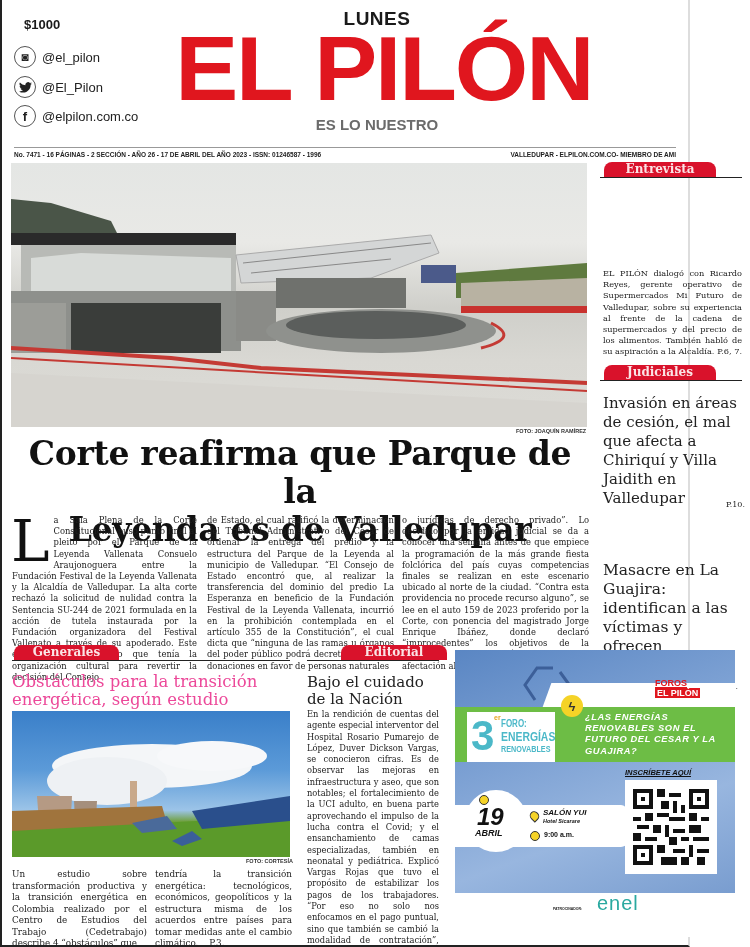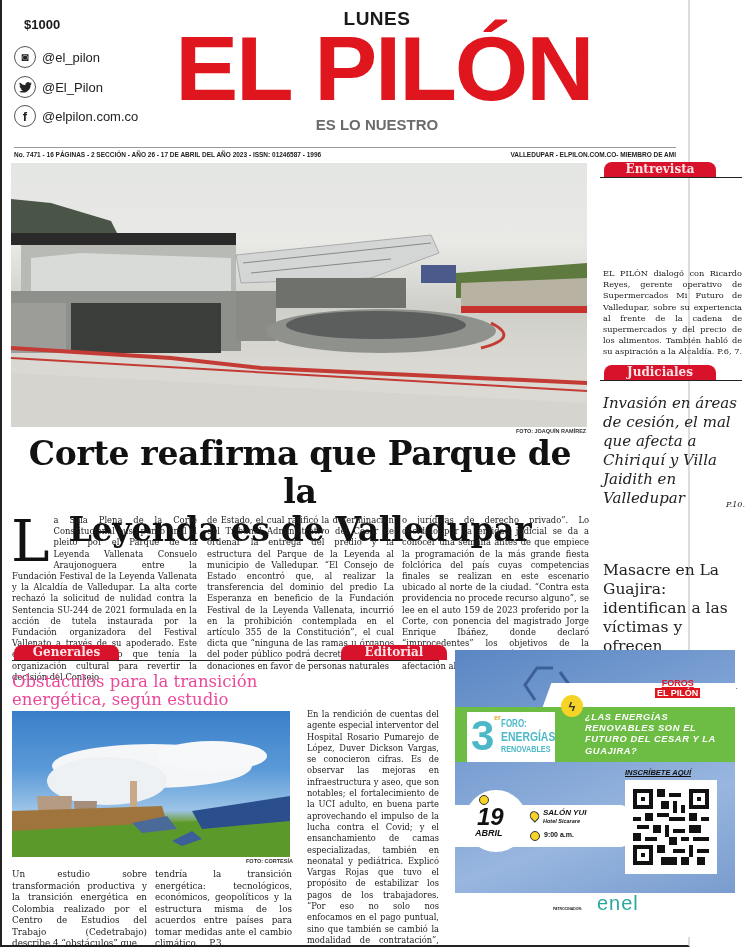--- a/index.html
+++ b/index.html
@@ -140,21 +140,21 @@
     <div class="pill" style="left:4px; width:112px;">Entrevista</div>
   </div>
   <div class="side-body" style="left:601px; top:268px; width:139px;">
     <span>EL PILÓN dialogó con Ricardo Reyes, gerente operativo de Supermercados Mi Futuro de Valledupar, sobre su experiencia al frente de la cadena de supermercados y del precio de los alimentos. También habló de su aspiración a la Alcaldía.</span>
     <span style="float:right">P.6, 7.</span>
   </div>
 
   <div class="pill-row" style="left:598px; top:365px; width:142px;">
     <div class="pill" style="left:4px; width:112px;">Judiciales</div>
   </div>
-  <div class="side-head" style="left:601px; top:394px; width:142px;font-style:italic;">
+  <div class="side-head" style="left:601px; top:394px; width:142px;">
     <span>Invasión en áreas de cesión, el mal que afecta a Chiriquí y Villa Jaidith en Valledupar</span>
     <span style="float:right; font-size:8px; margin-top:6px">P.10.</span>
   </div>
   <div class="side-head" style="left:601px; top:561px; width:142px; font-size:15.5px;">
     <span>Masacre en La Guajira: identifican a las víctimas y ofrecen recompensa por responsables</span>
     <span style="font-size:8px; margin-left:8px">P.11.</span>
   </div>
 
   <div class="pill-row" style="left:10px; top:645px; width:278px;">
     <div class="pill" style="left:2px; width:105px;">Generales</div>
@@ -178,31 +178,32 @@
   <div class="credit" style="left:244px; top:858px">FOTO: CORTESÍA</div>
   <div class="col" style="left:10px; top:869px; width:135px; font-size:8.8px; line-height:11.5px;">Un estudio sobre transformación productiva y la transición energética en Colombia realizado por el Centro de Estudios del Trabajo (Cedetrabajo) describe 4 “obstáculos” que</div>
   <div class="col" style="left:153px; top:869px; width:137px; font-size:8.8px; line-height:11.5px;">
     <span>tendría la transición energética: tecnológicos, económicos, geopolíticos y la estructura misma de los acuerdos entre países para tomar medidas ante el cambio climático.</span>
     <span style="margin-left:8px">P.3.</span>
   </div>
 
   <div class="pill-row" style="left:305px; top:645px; width:132px;">
     <div class="pill" style="left:2px; width:106px;margin-left:32px;">Editorial</div>
   </div>
+  <div class="ed-head" style="width:140px">Bajo el cuidado de la Nación</div>
   <div class="col" style="left:305px; top:709px; width:132px; font-size:8.3px; line-height:11.3px;">
     <span>En la rendición de cuentas  del agente especial interventor del Hospital Rosario Pumarejo de López,  Duver Dickson Vargas, se conocieron cifras. Es  de observar las mejoras en infraestructura y aseo, que son notables; el fortalecimiento de la UCI adulto, en buena parte aprovechando el impulso de la lucha contra el Covid; y el ensanchamiento de camas especializadas, también en neonatal y pediátrica. Explicó Vargas Rojas que tuvo el propósito de  estabilizar los pagos de los trabajadores. “Por eso no solo nos enfocamos en el pago puntual, sino que también se cambió la modalidad de contratación”, según registra la nota que publicamos en la edición de hoy.</span>
     
   </div>
 
   <div class="ad">
     <svg style="position:absolute; left:60px; top:10px" width="70" height="45" viewBox="0 0 70 45">
       <path d="M20 40 L10 25 L22 8 L38 8 M45 12 L58 30 L48 42 L30 42" stroke="#3c5f99" stroke-width="3" fill="none"></path>
     </svg>
     <div style="position:absolute; left:92px; top:33px; width:200px; height:24px; background:#fff; transform:skewX(-20deg);"></div>
-    <div style="position:absolute; left:200px; top:28px; font:bold 9px 'Liberation Sans', sans-serif; color:#e0161e; text-align:center; line-height:10px;">
+    <div style="position:absolute; left:200px; top:28px; font:bold 9px 'Liberation Sans', sans-serif; color:#e0161e; line-height:10px;">
       <div style="text-decoration:underline">FOROS</div>
       <div style="background:#e0161e; color:#fff; padding:0 2px">EL PILÓN</div>
     </div>
     <div class="green"></div>
     <div class="foro-box">
       <span style="position:absolute; left:4px; top:2px; font:bold 42px/44px 'Liberation Sans', sans-serif; color:#4bb8c8">3</span>
       <span style="position:absolute; left:27px; top:2px; font:bold 7px 'Liberation Sans', sans-serif; color:#e6a420">er</span>
       <div style="position:absolute; left:34px; top:5px; font:bold 10px/13px 'Liberation Sans', sans-serif; color:#4bb8c8; transform:scaleX(0.8); transform-origin:left">
         <div>FORO:</div>
         <div style="font-size:13px">ENERGÍAS</div>

